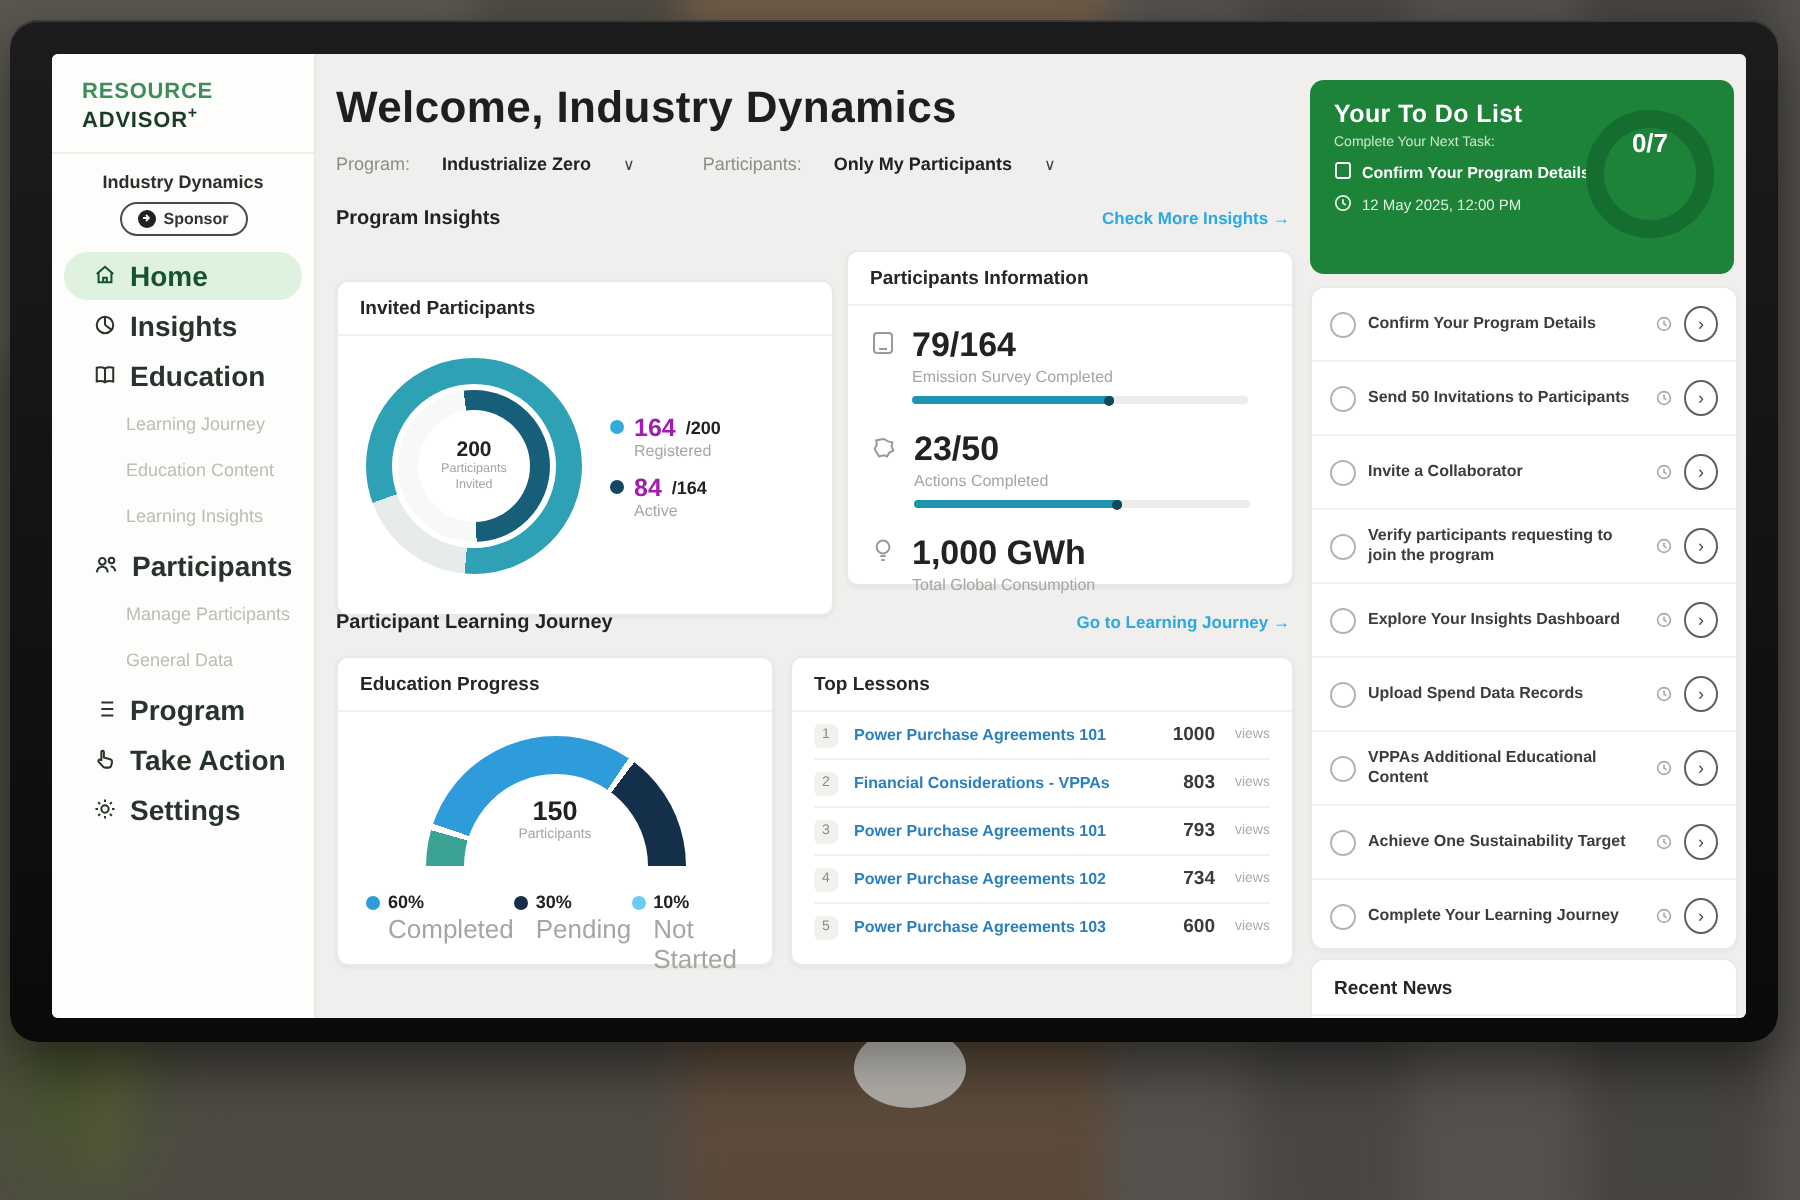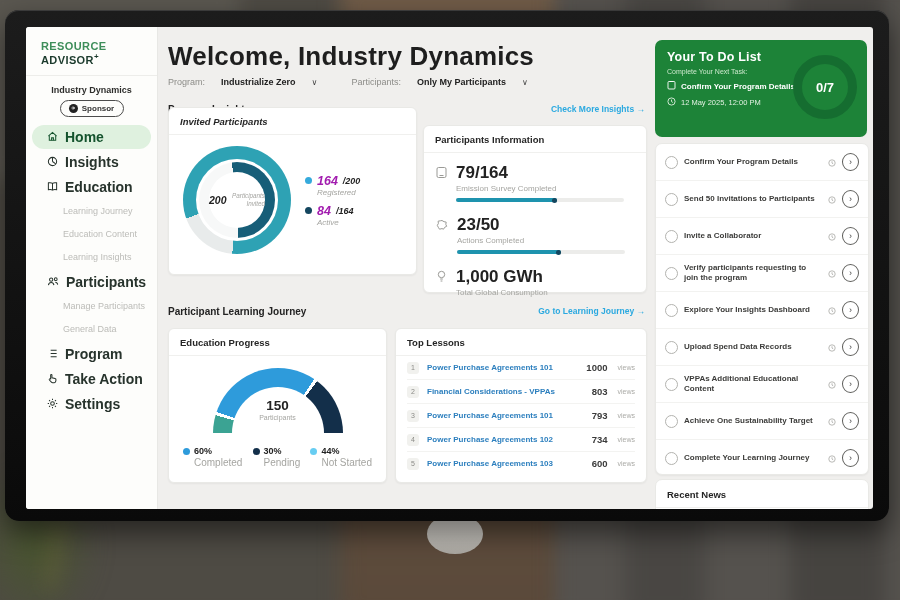--- a/index.html
+++ b/index.html
@@ -40,40 +40,40 @@
     display:flex;align-items:center;justify-content:center;gap:4px;font-size:8px;font-weight:bold;color:#333;}
   .sponsor .dot{width:9px;height:9px;border-radius:50%;background:#222;display:flex;align-items:center;justify-content:center;}
   .nav{margin-top:4px;}
   .nav-item{display:flex;align-items:center;gap:7px;height:24px;padding-left:15px;margin:1px 6px;
     font-size:14px;font-weight:bold;color:#27332C;cursor:pointer;}
   .nav-item.active{background:#DFF1DF;border-radius:13px;color:#14532D;}
   .nav-item svg{flex:0 0 auto;}
   .nav-sub{height:23px;padding-left:37px;display:flex;align-items:center;font-size:9px;color:#BCBCB8;cursor:pointer;}
 
   
-  .welcome{position:absolute;left:142px;top:14px;font-size:26px;font-weight:bold;color:#1E1E1E;letter-spacing:.2px;}
+  .welcome{position:absolute;left:142px;top:14px;font-size:22px;font-weight:bold;color:#1E1E1E;letter-spacing:.2px;}
   .filters{position:absolute;left:142px;top:50px;display:flex;gap:34px;align-items:center;}
   .filter{display:flex;gap:16px;align-items:center;font-size:9px;}
   .filter .flabel{color:#8C8C88;}
   .filter .fvalue{font-weight:bold;color:#222;}
   .filter .chev{color:#444;font-size:8px;}
   .sechead{position:absolute;display:flex;justify-content:space-between;align-items:flex-start;width:477px;left:142px;}
   .sechead .stitle{font-size:10px;font-weight:bold;color:#232323;}
   .link{font-size:8.5px;font-weight:bold;color:#2BA9E0;cursor:pointer;}
   .card{position:absolute;background:#fff;border:1px solid #E9E9E6;border-radius:6px;box-shadow:0 1px 2px rgba(0,0,0,.05);}
   .card-title{font-size:9.5px;font-weight:bold;color:#262626;padding:8px 11px 7px;border-bottom:1px solid #F0F0EE;}
 
   
   .donut{position:relative;width:108px;height:108px;border-radius:50%;
     background:conic-gradient(from 250deg,#2EA2B4 0 295deg,#E8EBEB 295deg 360deg);}
   .donut .gapring{position:absolute;inset:13px;border-radius:50%;background:#fff;}
   .donut .ring2{position:absolute;inset:3px;border-radius:50%;
     background:conic-gradient(from 352deg,#175E78 0 186deg,#F7F8F8 186deg 360deg);}
   .donut .hole{position:absolute;inset:10px;border-radius:50%;background:#fff;
-    display:flex;flex-direction:row;align-items:center;justify-content:center;text-align:right;}
+    display:flex;flex-direction:column;align-items:center;justify-content:center;text-align:center;}
   .donut .cv{font-size:10.5px;font-weight:bold;color:#222;}
   .donut .cl{font-size:6.3px;color:#A5A5A1;width:46px;line-height:1.3;}
   .inv-body{display:flex;align-items:center;gap:14px;padding:11px 8px 0 14px;}
   .leg-entry{margin:7px 0;}
   .leg-line{display:flex;align-items:center;gap:5px;}
   .leg-dot{width:7px;height:7px;border-radius:50%;}
   .leg-num{font-size:12.5px;font-weight:bold;color:#a21caf;}
   .leg-den{font-size:9px;font-weight:bold;color:#222;}
   .leg-lab{font-size:8px;color:#A5A5A1;margin-left:12px;}
 
@@ -90,42 +90,42 @@
   
   .gauge-wrap{position:relative;width:130px;height:66px;margin:12px auto 0;overflow:hidden;}
   .gauge{position:absolute;left:0;top:0;width:130px;height:130px;border-radius:50%;
     background:conic-gradient(from 270deg,#3BA393 0 16deg,#fff 16deg 19deg,#2E9BDB 19deg 124deg,#fff 124deg 127deg,#132F4A 127deg 180deg,transparent 180deg 360deg);}
   .gauge::after{content:"";position:absolute;inset:19px;border-radius:50%;background:#fff;}
   .gauge-center{position:absolute;left:0;right:0;top:30px;text-align:center;z-index:3;}
   .gauge-center .gv{font-size:13.5px;font-weight:bold;color:#222;}
   .gauge-center .gl{font-size:7px;color:#A5A5A1;margin-top:1px;}
   .gauge-legend{display:flex;justify-content:space-between;padding:12px 14px 0;}
   .gl-entry .top{display:flex;align-items:center;gap:4px;font-size:9px;font-weight:bold;color:#222;}
-  .gl-entry .sub{font-size:10px;color:#A5A5A1;margin-left:11px;margin-top:1px;}
+  .gl-entry .sub{font-size:13px;color:#A5A5A1;margin-left:11px;margin-top:1px;}
   .gl-dot{width:7px;height:7px;border-radius:50%;}
 
   
   .lesson-row{display:flex;align-items:center;gap:8px;height:23px;margin:0 11px;border-bottom:1px solid #F3F3F1;}
   .lesson-row:last-child{border-bottom:none;}
   .rank{width:12px;height:12px;border-radius:3px;background:#F1F1EE;color:#8A8A86;font-size:7px;
     display:flex;align-items:center;justify-content:center;flex:0 0 auto;}
   .ltitle{font-size:8px;font-weight:bold;color:#2C7FBE;flex:1;cursor:pointer;}
   .views-num{font-size:9.5px;font-weight:bold;color:#3A3A3A;}
   .views-suf{font-size:7px;color:#ABABA7;margin-left:2px;}
 
   
   .todo-green{position:absolute;left:629px;top:13px;width:212px;height:97px;background:#1D8338;border-radius:7px;
     padding:0;color:#fff;}
   .tg-inner{position:relative;padding:10px 12px;height:77px;}
   .tg-title{font-size:12.5px;font-weight:bold;letter-spacing:.2px;}
   .tg-sub{font-size:7px;color:#CBE8CC;margin-top:4px;}
   .tg-row{display:flex;align-items:center;gap:5px;margin-top:5px;font-size:8px;font-weight:bold;width:132px;}
   .tg-row.date{font-weight:normal;font-size:7.5px;color:#E2F2E2;}
   .todo-badge{position:absolute;right:10px;top:15px;width:46px;height:46px;border-radius:50%;
-    border:9px solid #156D30;background:#1D8338;display:flex;align-items:center;justify-content:center;
+    border:9px solid #156D30;background:#1D8338;display:flex;align-items:flex-start;justify-content:center;
     font-size:13px;font-weight:bold;color:#fff;}
 
   
   .tasks{position:absolute;left:629px;top:116px;width:212px;height:330px;background:#fff;
     border:1px solid #E9E9E6;border-radius:7px;box-shadow:0 1px 2px rgba(0,0,0,.05);overflow:hidden;}
   .task-row{display:flex;align-items:center;gap:6px;min-height:32px;padding:2px 9px;border-bottom:1px solid #F2F2F0;}
   .cb{width:11px;height:11px;border-radius:50%;border:1.4px solid #B3B3AF;flex:0 0 auto;cursor:pointer;}
   .task-label{flex:1;font-size:8px;font-weight:bold;color:#3C3C3A;line-height:1.3;cursor:pointer;}
   .mini-clock{flex:0 0 auto;color:#A8A8A4;}
   .chev-btn{width:15px;height:15px;border-radius:50%;border:1.4px solid #5F5F5C;flex:0 0 auto;
@@ -252,21 +252,21 @@
   </div>
 
   <div class="sechead" style="top:77px;">
     <span class="stitle">Program Insights</span>
     <span class="link">
       <span>Check More Insights</span>
       <span>→</span>
     </span>
   </div>
 
-  <div class="card" style="left:142px;top:80px;width:247px;height:166px;font-style:italic;">
+  <div class="card" style="left:142px;top:113px;width:247px;height:166px;">
     <div class="card-title">Invited Participants</div>
     <div class="inv-body">
       <div class="donut">
         <div class="gapring">
           <div class="ring2">
             <div class="hole">
               <span class="cv">200</span>
               <span class="cl">Participants Invited</span>
             </div>
           </div>
@@ -362,21 +362,21 @@
       <div class="gl-entry">
         <div class="top">
               <span class="gl-dot" style="background:#132F4A;"></span>
               <span>30%</span>
             </div>
         <div class="sub">Pending</div>
       </div>
       <div class="gl-entry">
         <div class="top">
               <span class="gl-dot" style="background:#67CDF2;"></span>
-              <span>44%</span>
+              <span>10%</span>
             </div>
         <div class="sub">Not Started</div>
       </div>
     </div>
   </div>
 
   <div class="card" style="left:369px;top:301px;width:250px;height:153px;">
     <div class="card-title">Top Lessons</div>
     <div class="lesson-row">
       <span class="rank">1</span>

